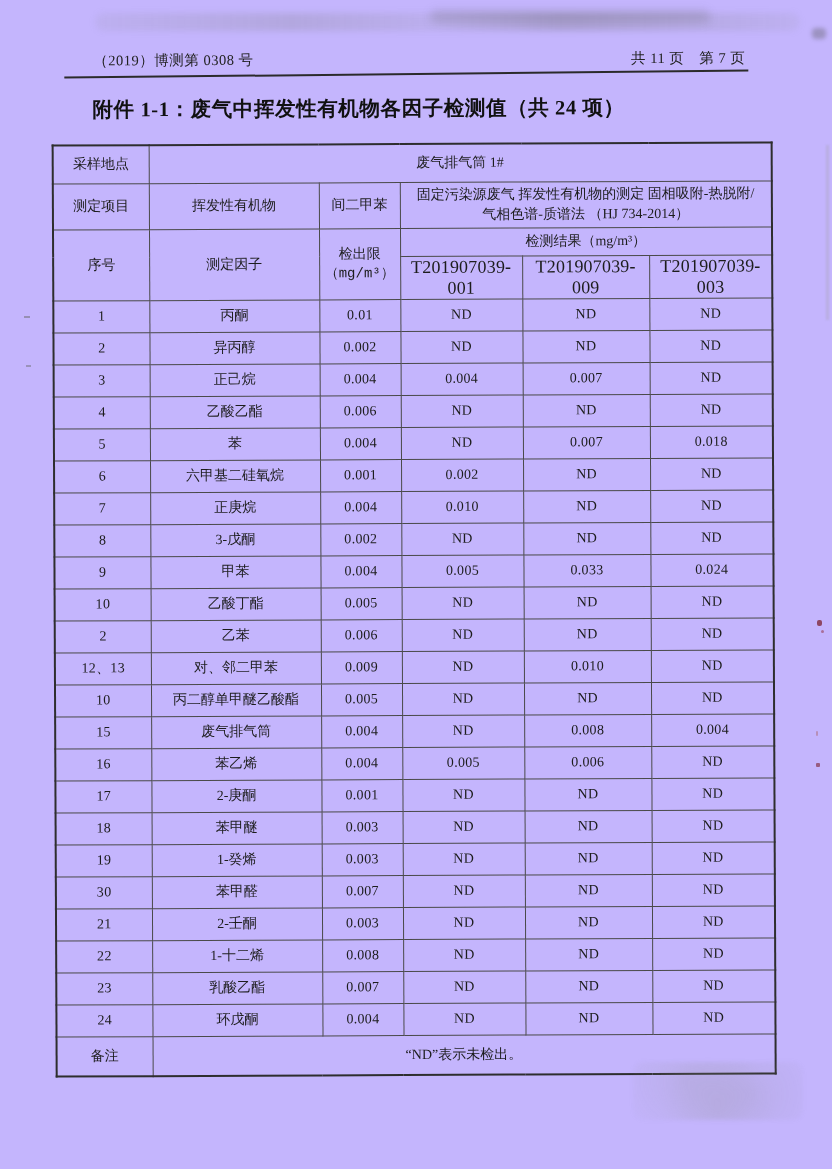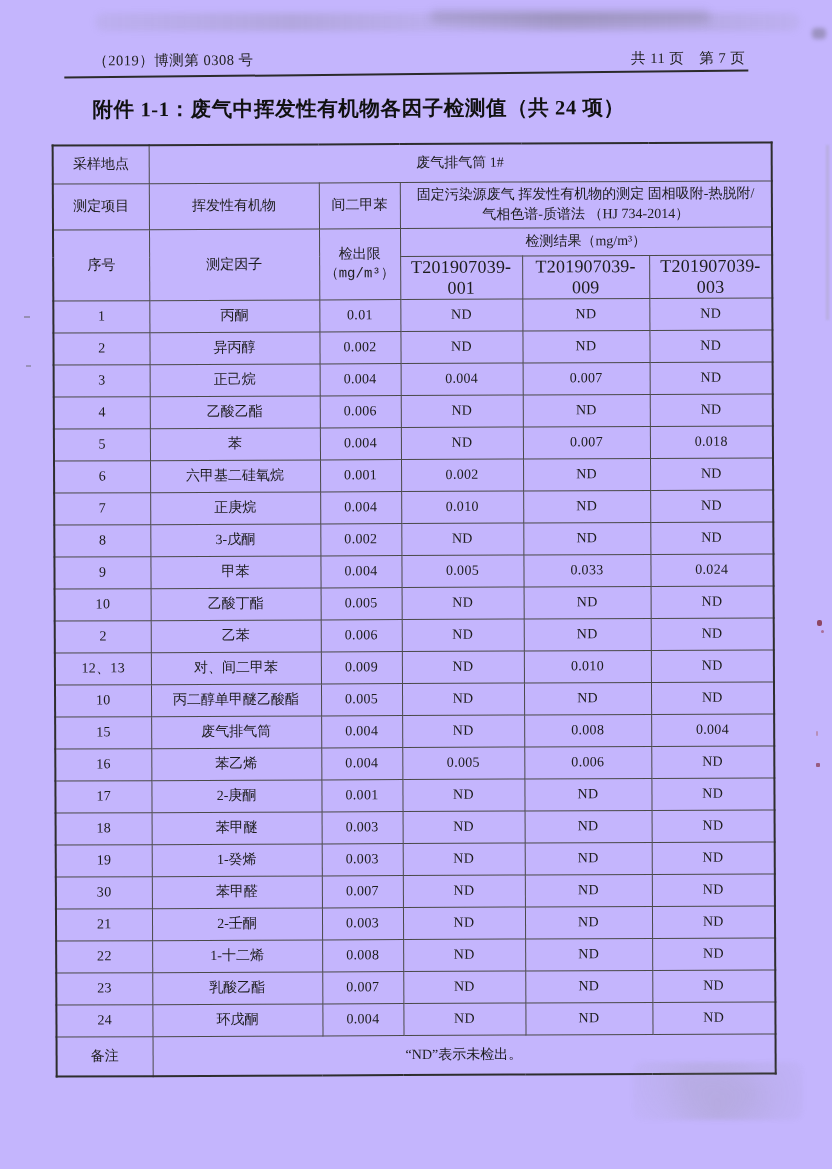--- a/index.html
+++ b/index.html
@@ -241,21 +241,21 @@
             <td class="num">2</td>
             <td>乙苯</td>
             <td class="num">0.006</td>
             <td class="num">ND</td>
             <td class="num">ND</td>
             <td class="num">ND</td>
           </tr>
 
           <tr class="data-row">
             <td class="num">12、13</td>
-            <td>对、间二甲苯</td>
+            <td>对、邻二甲苯</td>
             <td class="num">0.009</td>
             <td class="num">ND</td>
             <td class="num">0.010</td>
             <td class="num">ND</td>
           </tr>
 
           <tr class="data-row">
             <td class="num">10</td>
             <td>丙二醇单甲醚乙酸酯</td>
             <td class="num">0.005</td>

